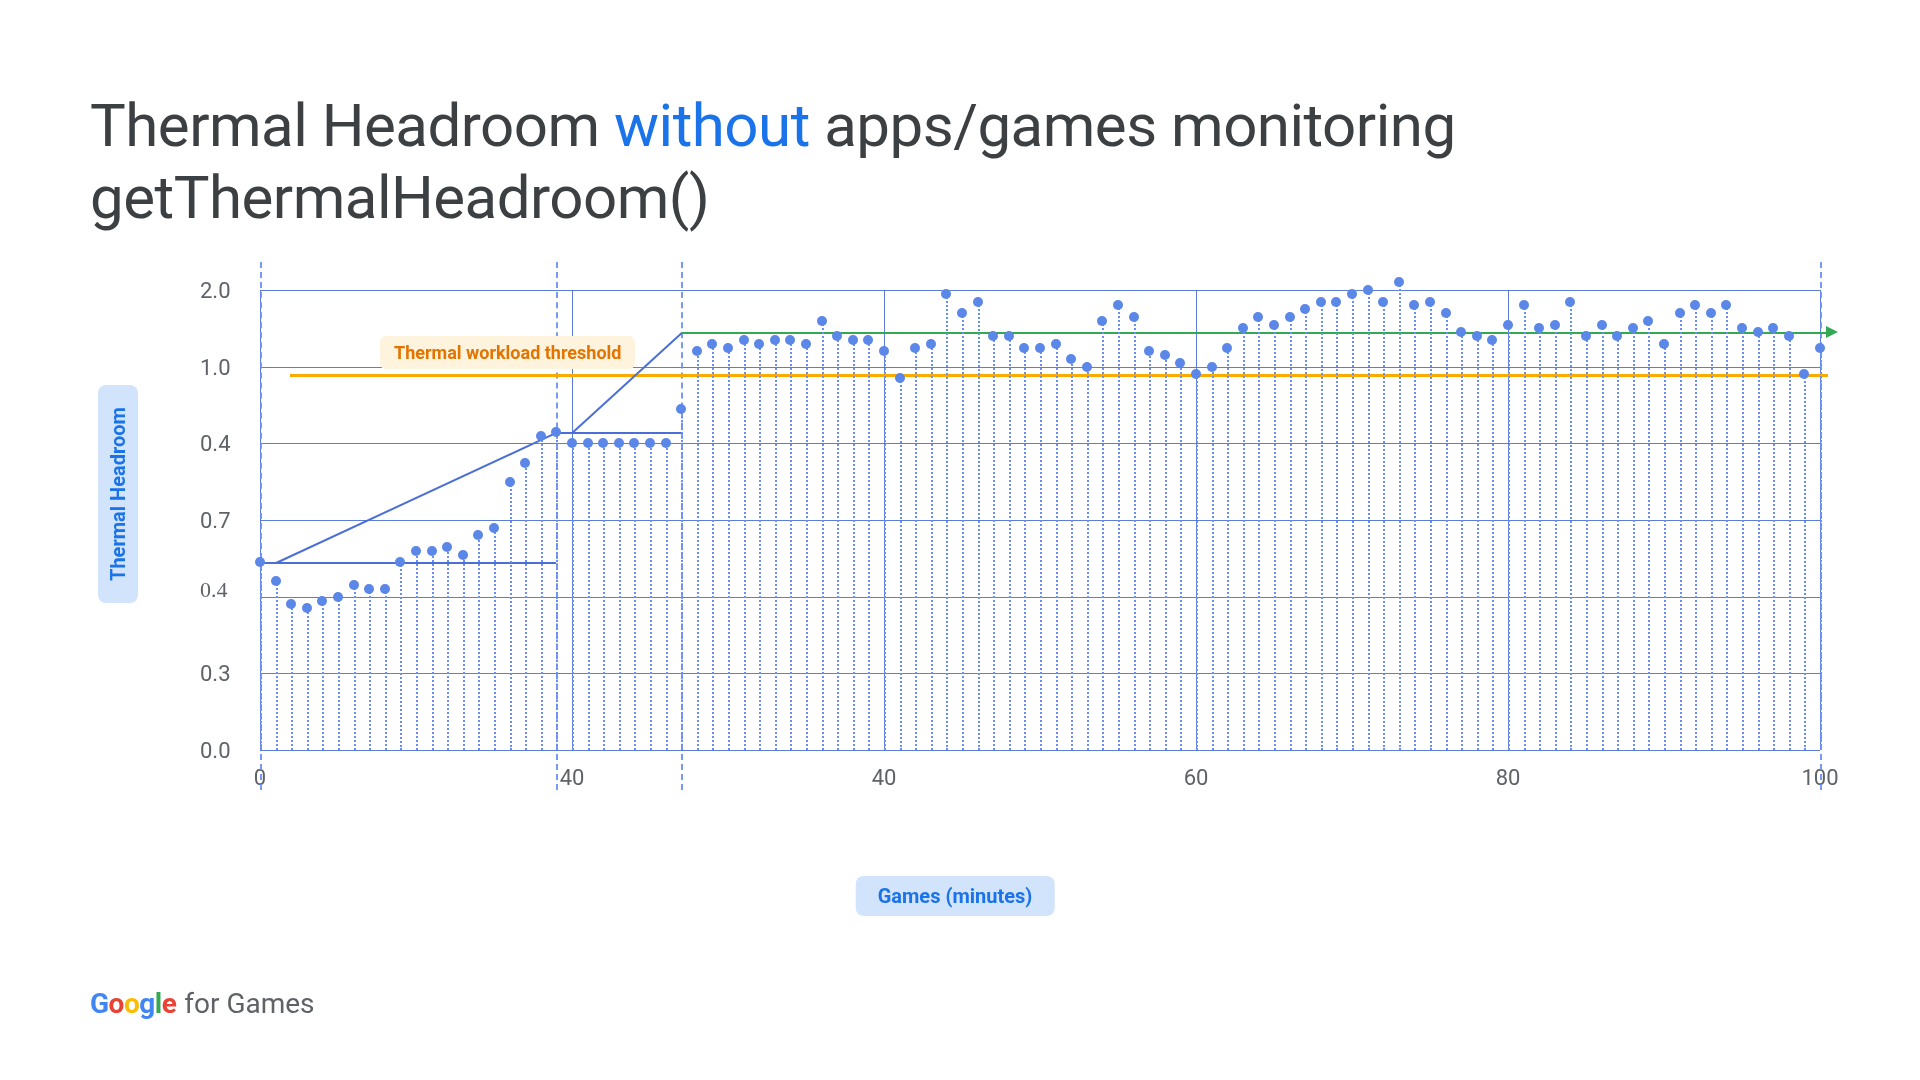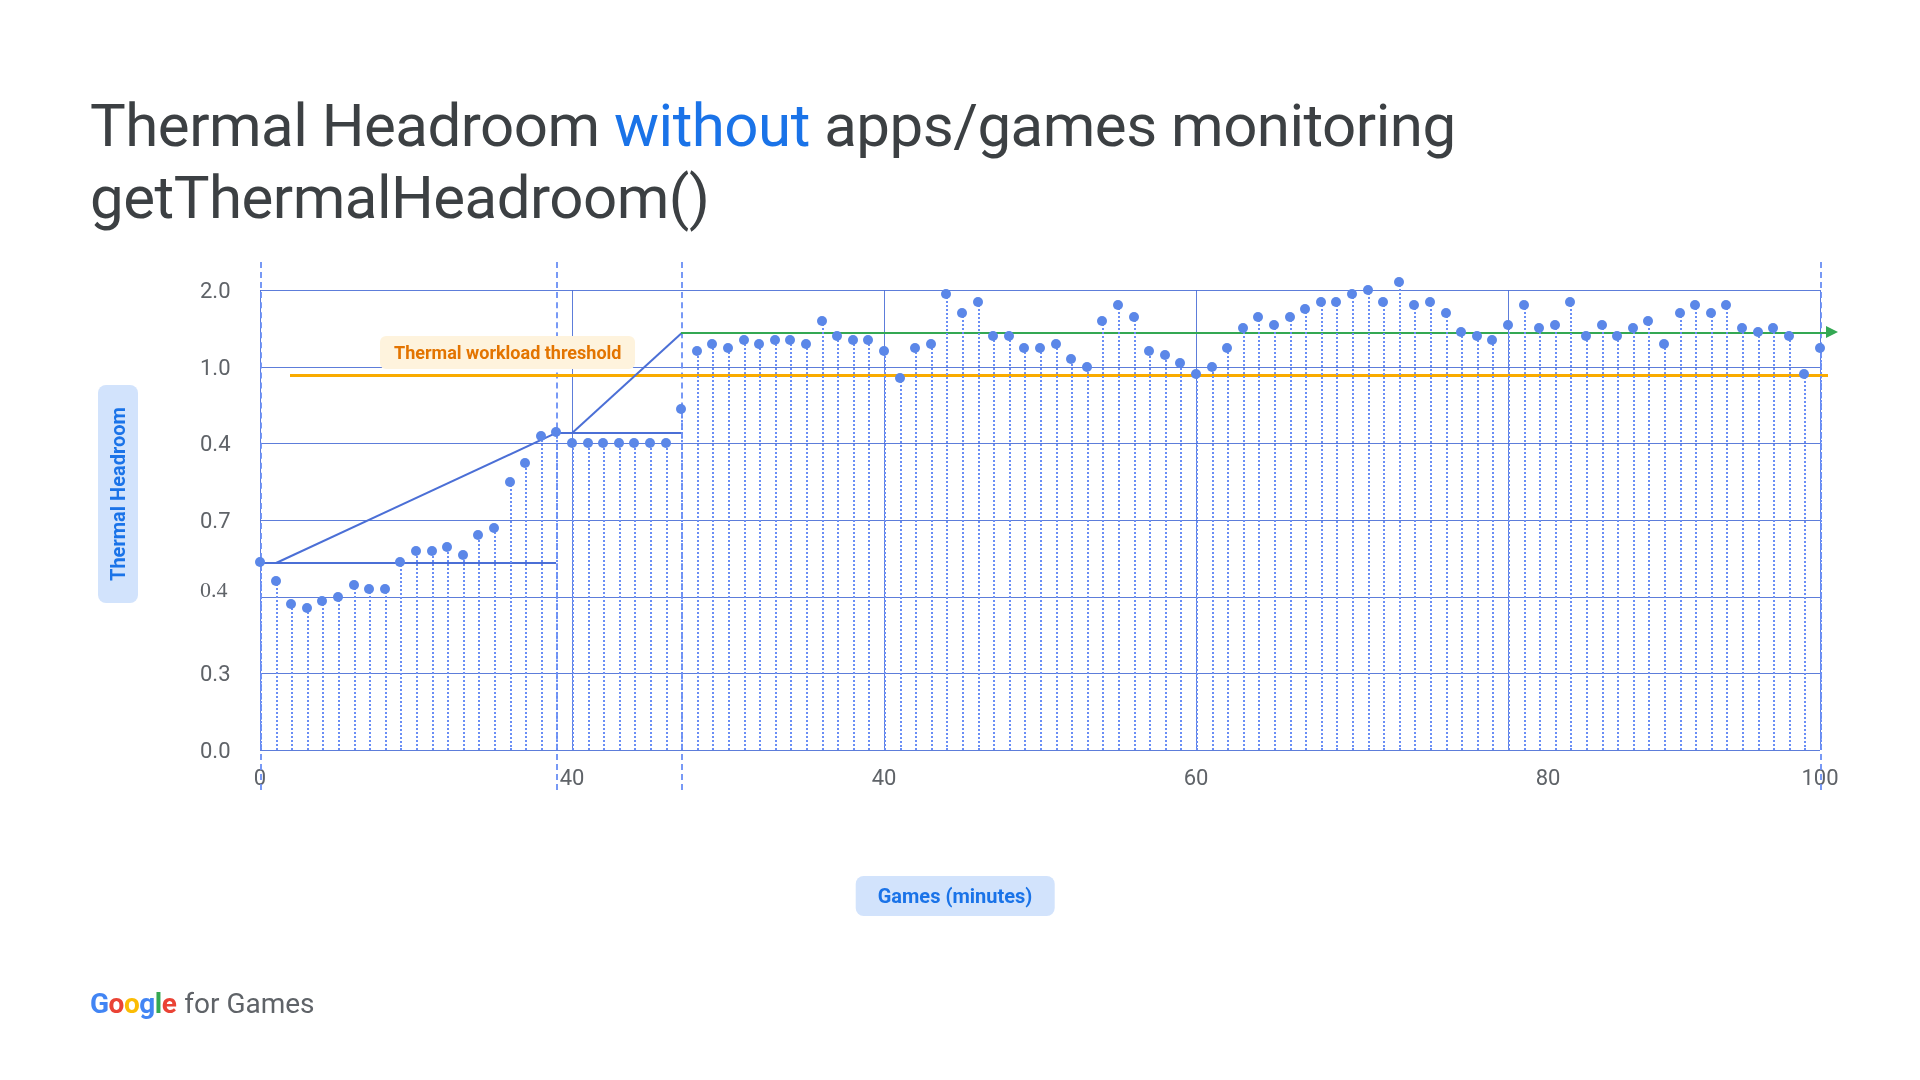--- a/index.html
+++ b/index.html
@@ -56,21 +56,21 @@
         <div class="ytick" style="top: 0px;">2.0</div>
         <div class="vgrid" style="left: 0px;"></div>
         <div class="xtick" style="left: 0px;">0</div>
         <div class="vgrid" style="left: 312px;"></div>
         <div class="xtick" style="left: 312px;">40</div>
         <div class="vgrid" style="left: 624px;"></div>
         <div class="xtick" style="left: 624px;">40</div>
         <div class="vgrid" style="left: 936px;"></div>
         <div class="xtick" style="left: 936px;">60</div>
         <div class="vgrid" style="left: 1248px;"></div>
-        <div class="xtick" style="left: 1288px;">80</div>
+        <div class="xtick" style="left: 1248px;">80</div>
         <div class="vgrid" style="left: 1560px;"></div>
         <div class="xtick" style="left: 1560px; text-align: center;">100</div>
         <div class="vdash" style="left: 0px;"></div>
         <div class="vdash" style="left: 296.4px;"></div>
         <div class="vdash" style="left: 421.2px;"></div>
         <div class="vdash" style="left: 1560px;"></div>
         <div class="thres" style="top: 84.3333px;"></div>
         <div class="thres-label" style="left: 120px; top: 46.3333px;">Thermal workload threshold</div>
         <div class="step" style="left: 0px; width: 296.4px; top: 272.167px;"></div>
         <div class="step" style="left: 296.4px; width: 124.8px; top: 141.833px;"></div>

